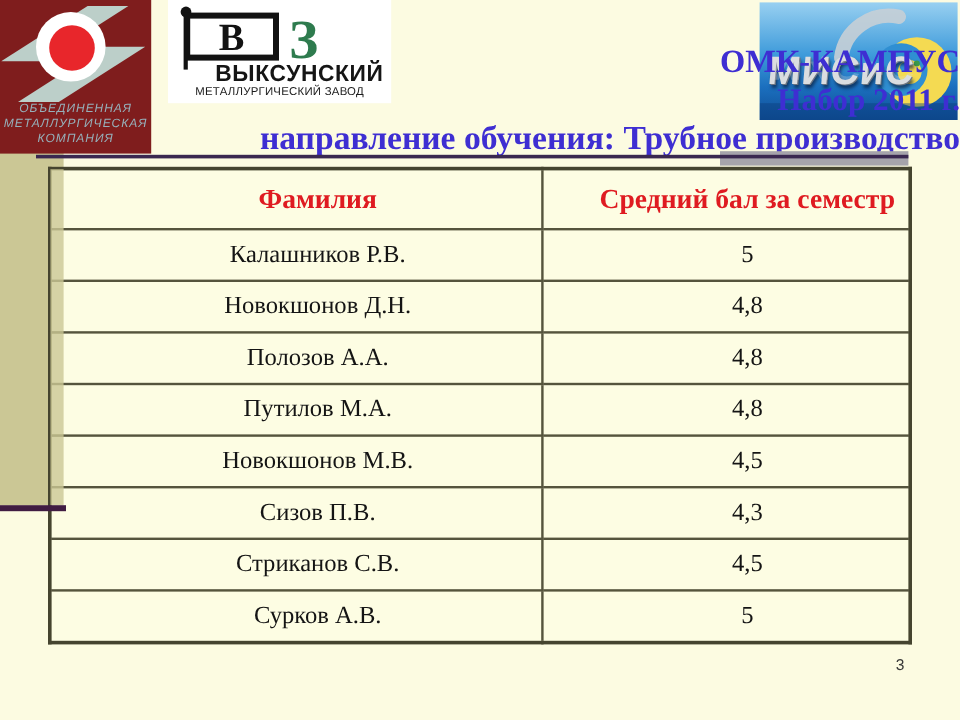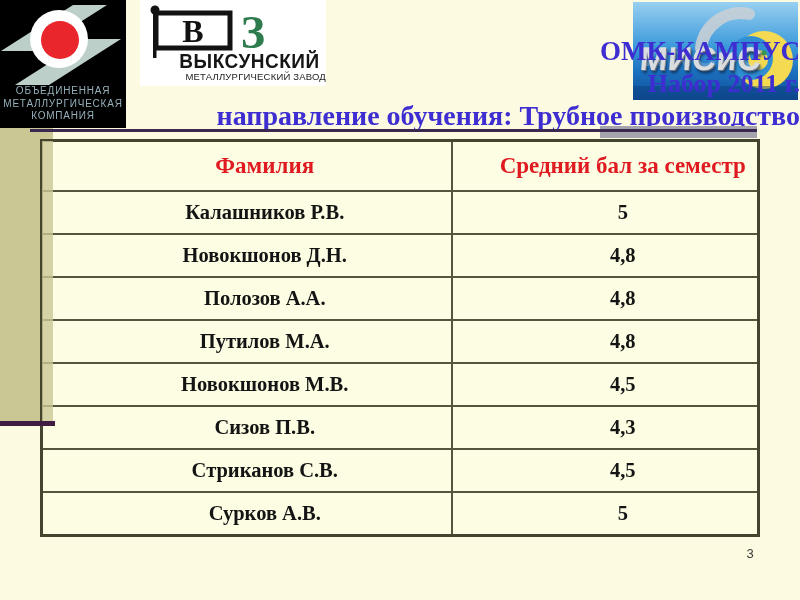--- a/index.html
+++ b/index.html
@@ -4,31 +4,31 @@
 <style>
   * { margin:0; padding:0; box-sizing:border-box; }
   html,body { background:#888; }
   .slide {
     position:relative; width:800px; height:600px; margin:0 auto;
     background:#FCFBE1; overflow:hidden;
     font-family:"Liberation Serif", serif;
   }
 
   
-  .omk-logo { position:absolute; left:0; top:0; width:126px; height:128px; background:#000000; }
+  .omk-logo { position:absolute; left:0; top:0; width:126px; height:128px; background:#7f1d1d;font-style:italic; }
   .omk-logo svg { position:absolute; left:1px; top:3px; }
   .omk-text { position:absolute; left:-14px; top:85px; width:154px; text-align:center;
               font-family:"Liberation Sans", sans-serif; font-size:10px; line-height:12.5px;
               letter-spacing:0.8px; color:#96B0BA; white-space:nowrap; }
 
   .vmz-logo { position:absolute; left:140px; top:0; width:186px; height:86px; background:#FFFFFF; }
   .vmz-name { position:absolute; left:0; top:51px; width:219px; text-align:center;
               font-family:"Liberation Sans", sans-serif; font-weight:bold; font-size:19px;
               letter-spacing:0.5px; color:#151515; transform:scaleY(1.02); }
-  .vmz-sub  { position:absolute; left:0; top:71px; width:186px; text-align:right;
+  .vmz-sub  { position:absolute; left:0; top:71px; width:186px; text-align:center;
               font-family:"Liberation Sans", sans-serif; font-size:9.5px;
               letter-spacing:0.2px; color:#1c1c1c; }
 
   .misis-logo { position:absolute; left:633px; top:2px; width:165px; height:98px;
                 background:linear-gradient(#98D0F1 0%, #3D9ADA 45%, #1B6FBE 72%, #0F4E96 100%);
                 overflow:hidden; }
   .misis-text { position:absolute; left:7px; top:38px;
                 font-family:"Liberation Sans", sans-serif; font-weight:bold; font-size:33px;
                 letter-spacing:0.5px; color:#DADDE0; transform:skewX(-5deg);
                 text-shadow:1px 1px 0 #6b7480, 2px 3px 3px rgba(10,30,60,0.75); }
@@ -55,21 +55,21 @@
                    background:#401C42; z-index:6; }
 
   
   table.grades { position:absolute; left:40px; top:139px; width:717px; height:398px;
                  border-collapse:collapse; table-layout:fixed; z-index:4;
                  border:3px solid #45442F; }
   table.grades th, table.grades td {
                  border:2px solid #55543D; background:#FDFDE3; text-align:center;
                  vertical-align:middle; overflow:hidden;padding-left:36px; }
   table.grades th { height:50px; font-size:23px; font-weight:bold; color:#DF1B21; }
-  table.grades td { font-size:20.5px; color:#141414; font-weight:bold; }
+  table.grades td { font-size:20.5px; color:#141414; font-weight:normal; }
 
   .page-number { position:absolute; left:740px; top:546px; width:20px; text-align:center;
                  font-family:"Liberation Sans", sans-serif; font-size:13px; color:#3a3a3a; }
 </style>
 </head>
 <body>
 
 <div class="slide">
 
   <div class="khaki-bar"></div>

